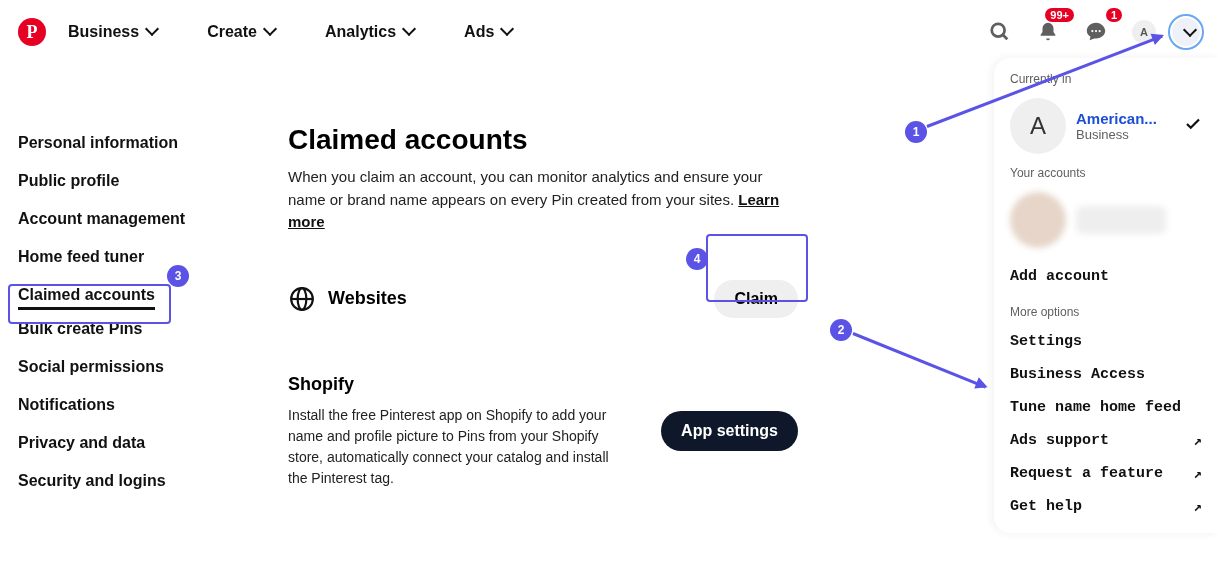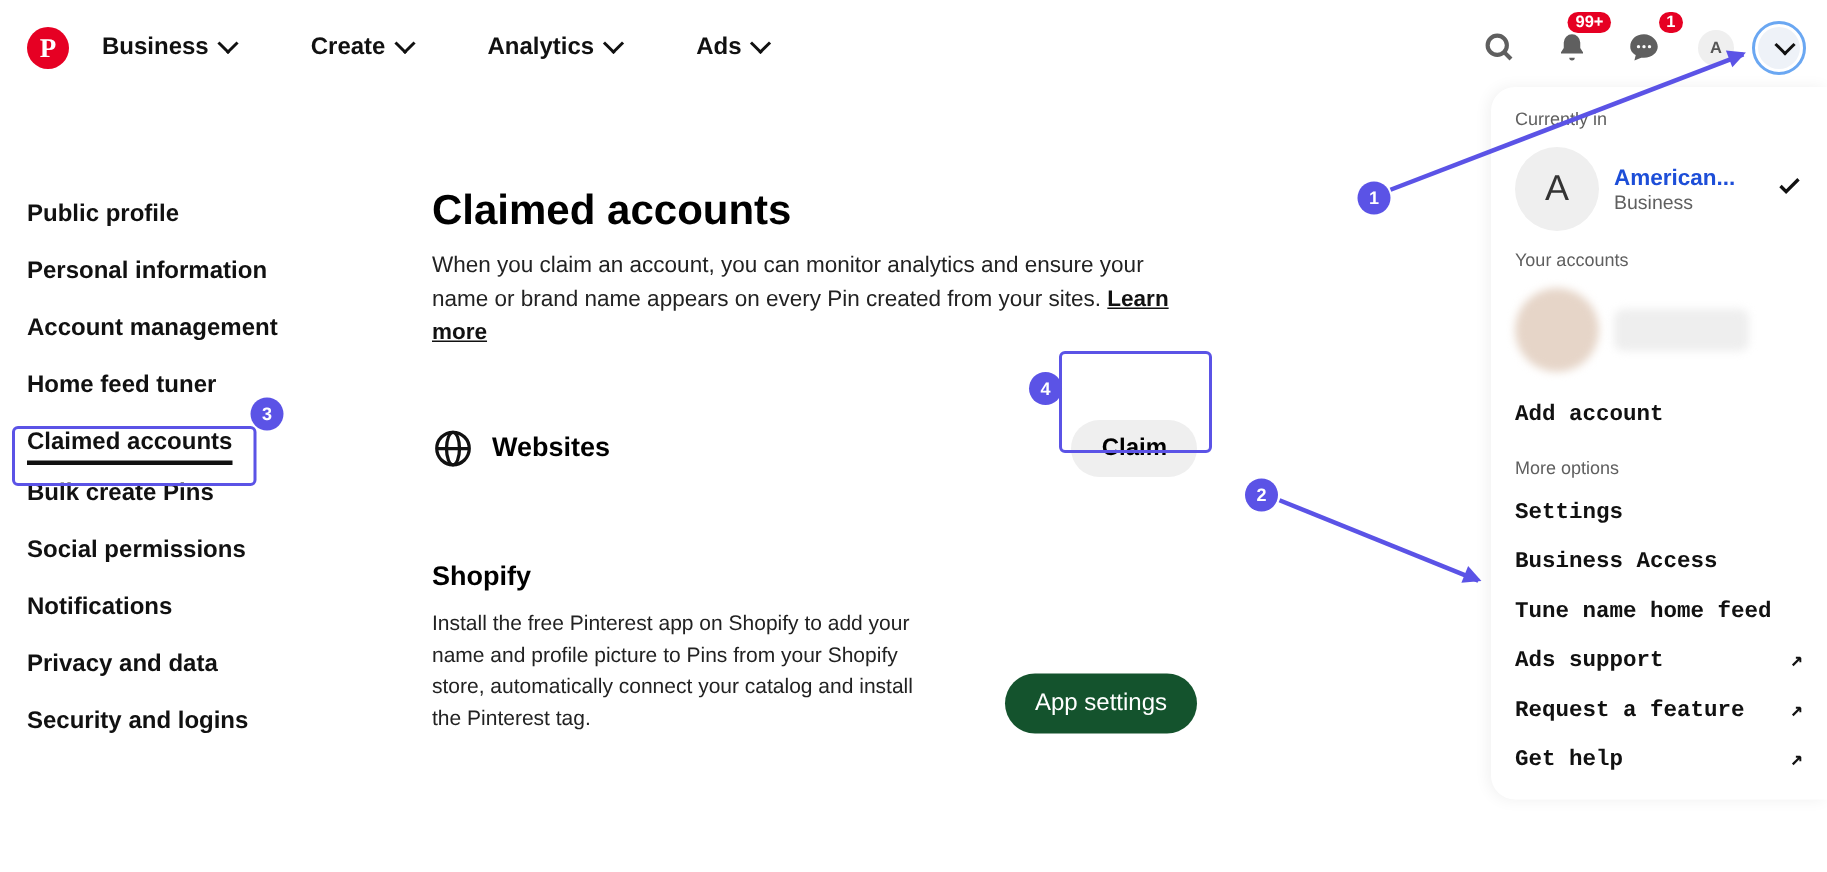--- a/index.html
+++ b/index.html
@@ -108,22 +108,22 @@
       cursor:pointer;
     }
     .claim-frame {
       position:absolute;
       border:2px solid #5b53e6; border-radius:4px;
     }
     .section-gap { height:56px; }
     .sub-title { font-size:18px; font-weight:600; margin-bottom:10px;}
     .sub-desc { font-size:14px; color:#222; line-height:1.5; max-width:340px;}
     .app-btn {
-      background:#14532d; color:#fff; border:none; border-radius:22px;
-      padding:11px 20px; font-weight:400; font-size:16px; cursor:pointer;
+      background:#0f172a; color:#fff; border:none; border-radius:22px;
+      padding:11px 20px; font-weight:700; font-size:16px; cursor:pointer;margin-top:37px;
     }
     
     .dropdown {
       position:absolute; top:58px; right:0px; width:224px;
       background:#fff; border-radius:16px 0 0 16px;
       padding:14px 12px 10px 12px;
       box-shadow:-2px 0 10px rgba(0,0,0,0.06);
     }
     .dd-label { font-size:12px; color:#5f5f5f; margin-bottom:6px; padding-left:4px;}
     .dd-account {
@@ -218,22 +218,22 @@
       <div class="avatar-small">A</div>
     </div>
     <div class="arrow-btn highlighted">
       <span class="chevron"></span>
     </div>
   </div>
 </div>
 
 <div class="main">
   <div class="sidebar">
+    <div class="sidebar-row"><span class="sidebar-item">Personal information</span></div>
     <div class="sidebar-row"><span class="sidebar-item">Public profile</span></div>
-    <div class="sidebar-row"><span class="sidebar-item">Personal information</span></div>
     <div class="sidebar-row"><span class="sidebar-item">Account management</span></div>
     <div class="sidebar-row"><span class="sidebar-item">Home feed tuner</span></div>
     <div class="sidebar-row"><span class="sidebar-item clamp-under">Claimed accounts</span></div>
     <div class="sidebar-row"><span class="sidebar-item">Bulk create Pins</span></div>
     <div class="sidebar-row"><span class="sidebar-item">Social permissions</span></div>
     <div class="sidebar-row"><span class="sidebar-item">Notifications</span></div>
     <div class="sidebar-row"><span class="sidebar-item">Privacy and data</span></div>
     <div class="sidebar-row"><span class="sidebar-item">Security and logins</span></div>
   </div>
 
@@ -253,21 +253,21 @@
               <line x1="2" y1="12" x2="22" y2="12"></line>
             </svg>
         </div>
         <div class="row-title">Websites</div>
       </div>
       <button class="claim-btn">Claim</button>
     </div>
 
     <div class="section-gap"></div>
 
-    <div class="row" style="align-items:flex-end;">
+    <div class="row" style="align-items:flex-start;">
       <div>
         <div class="sub-title">Shopify</div>
         <div class="sub-desc">Install the free Pinterest app on Shopify to add your name and profile picture to Pins from your Shopify store, automatically connect your catalog and install the Pinterest tag.</div>
       </div>
       <button class="app-btn">App settings</button>
     </div>
   </div>
 </div>
 
 <div class="dropdown">

